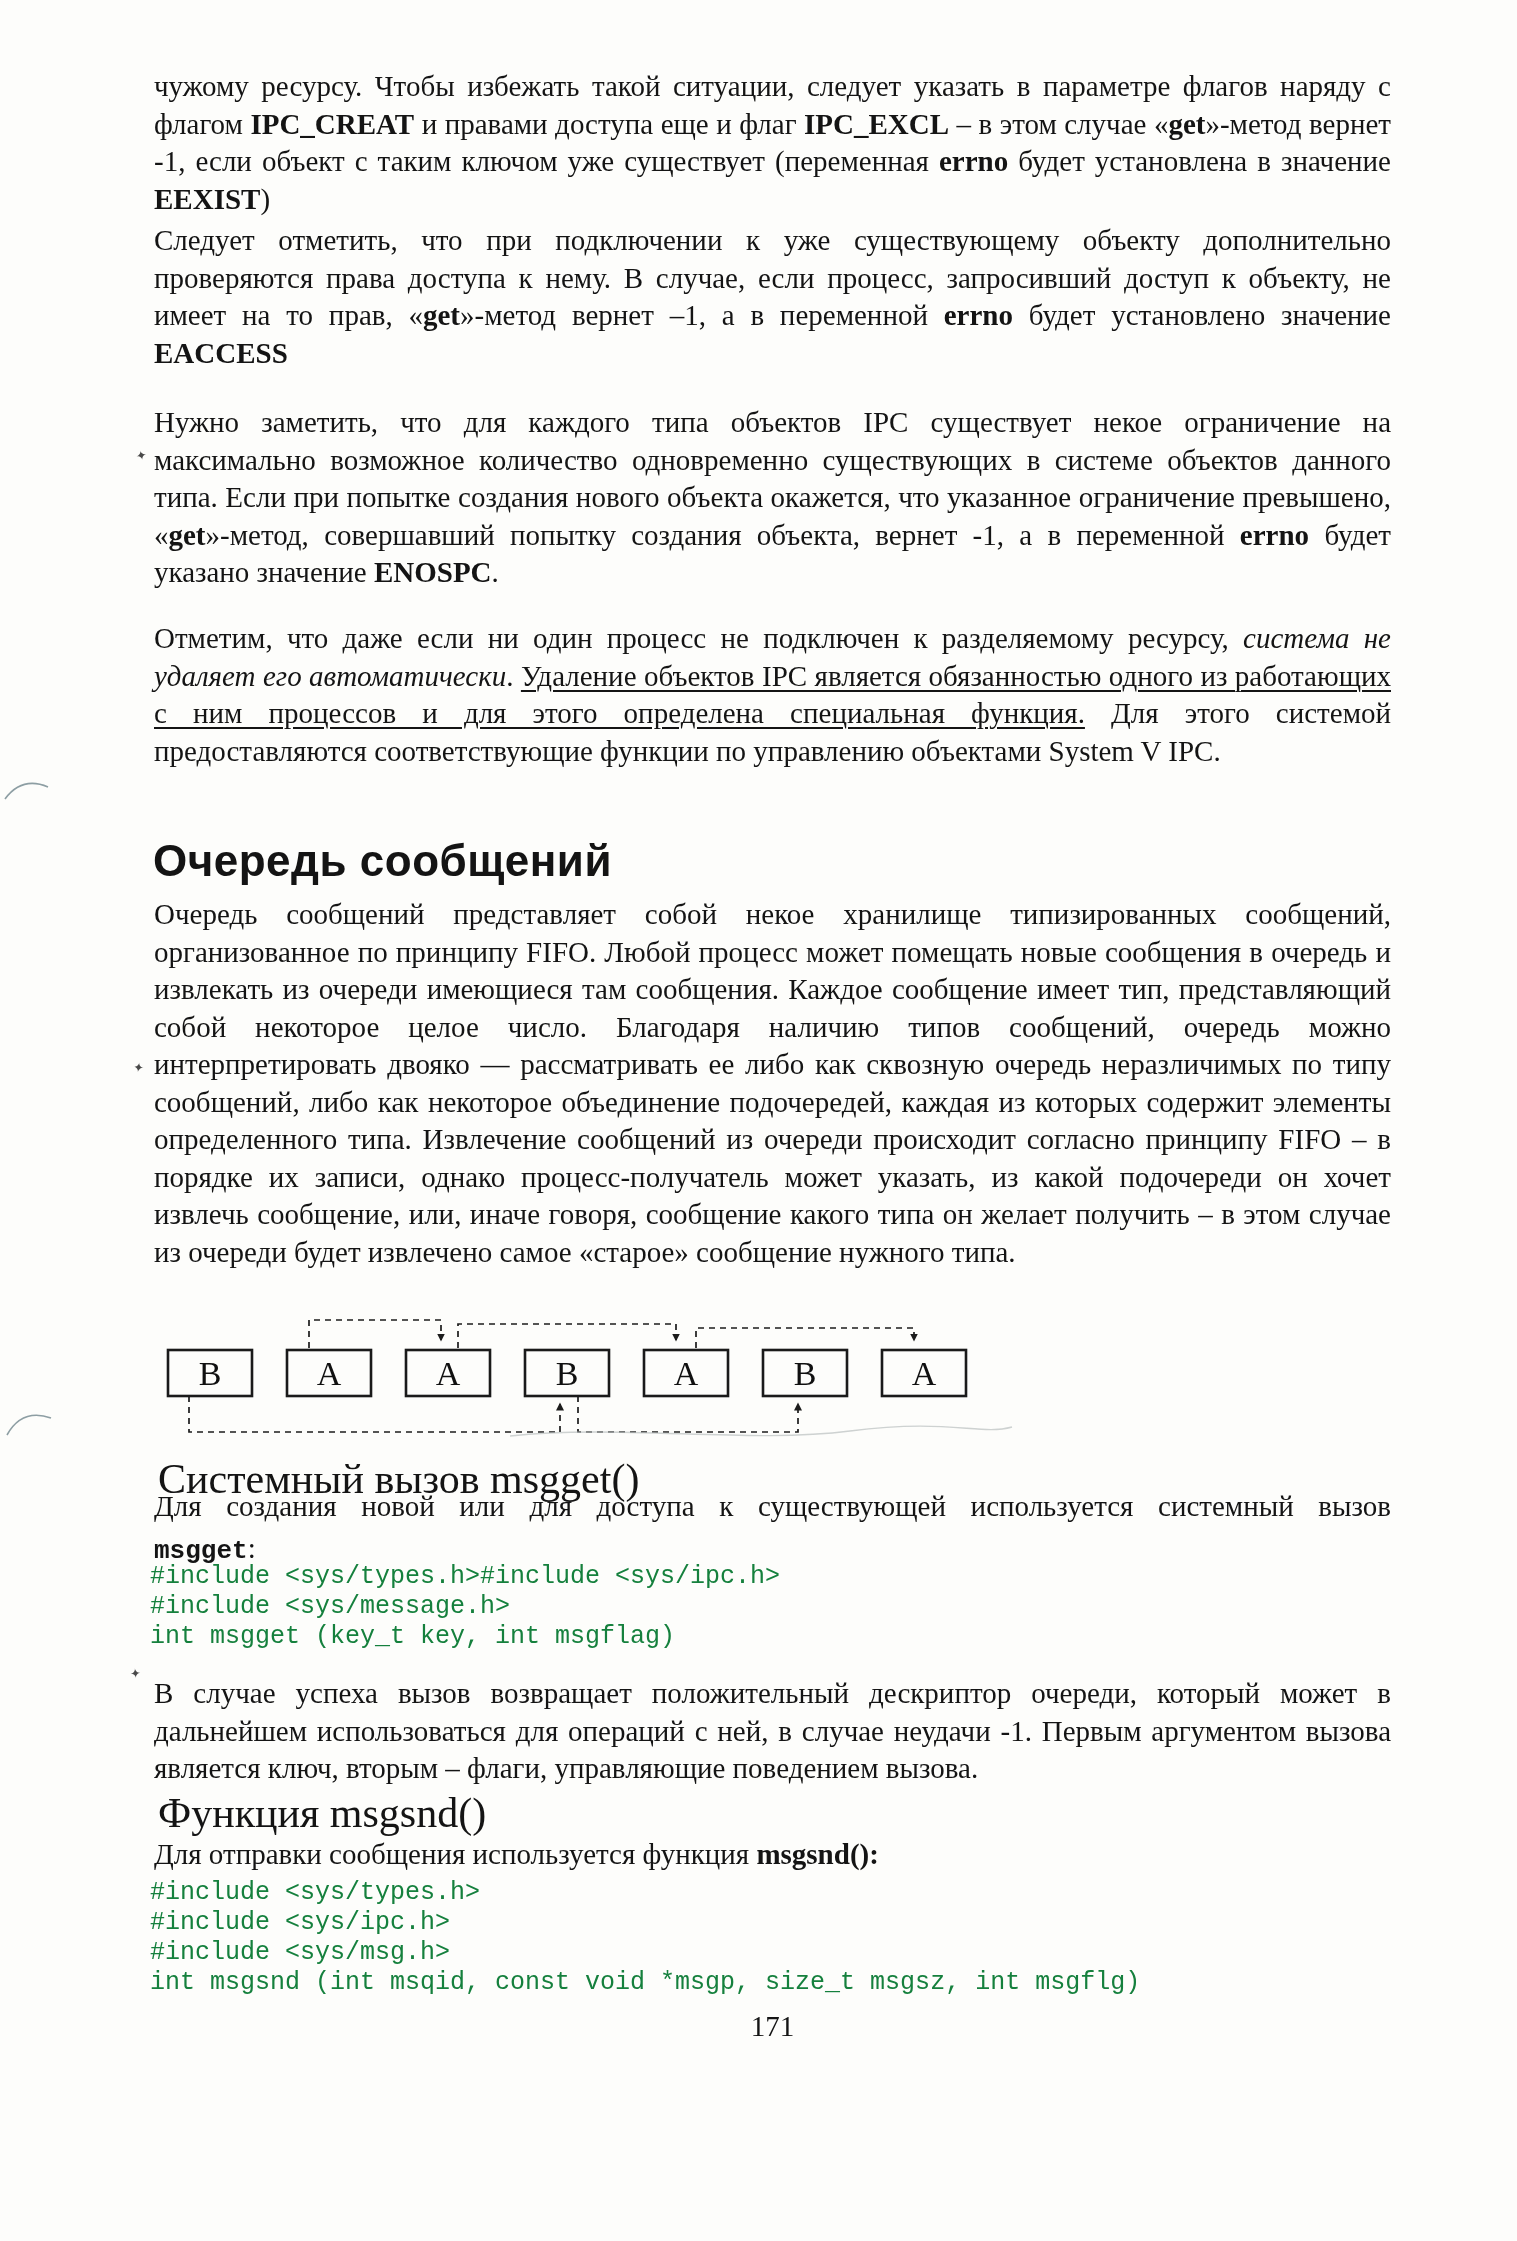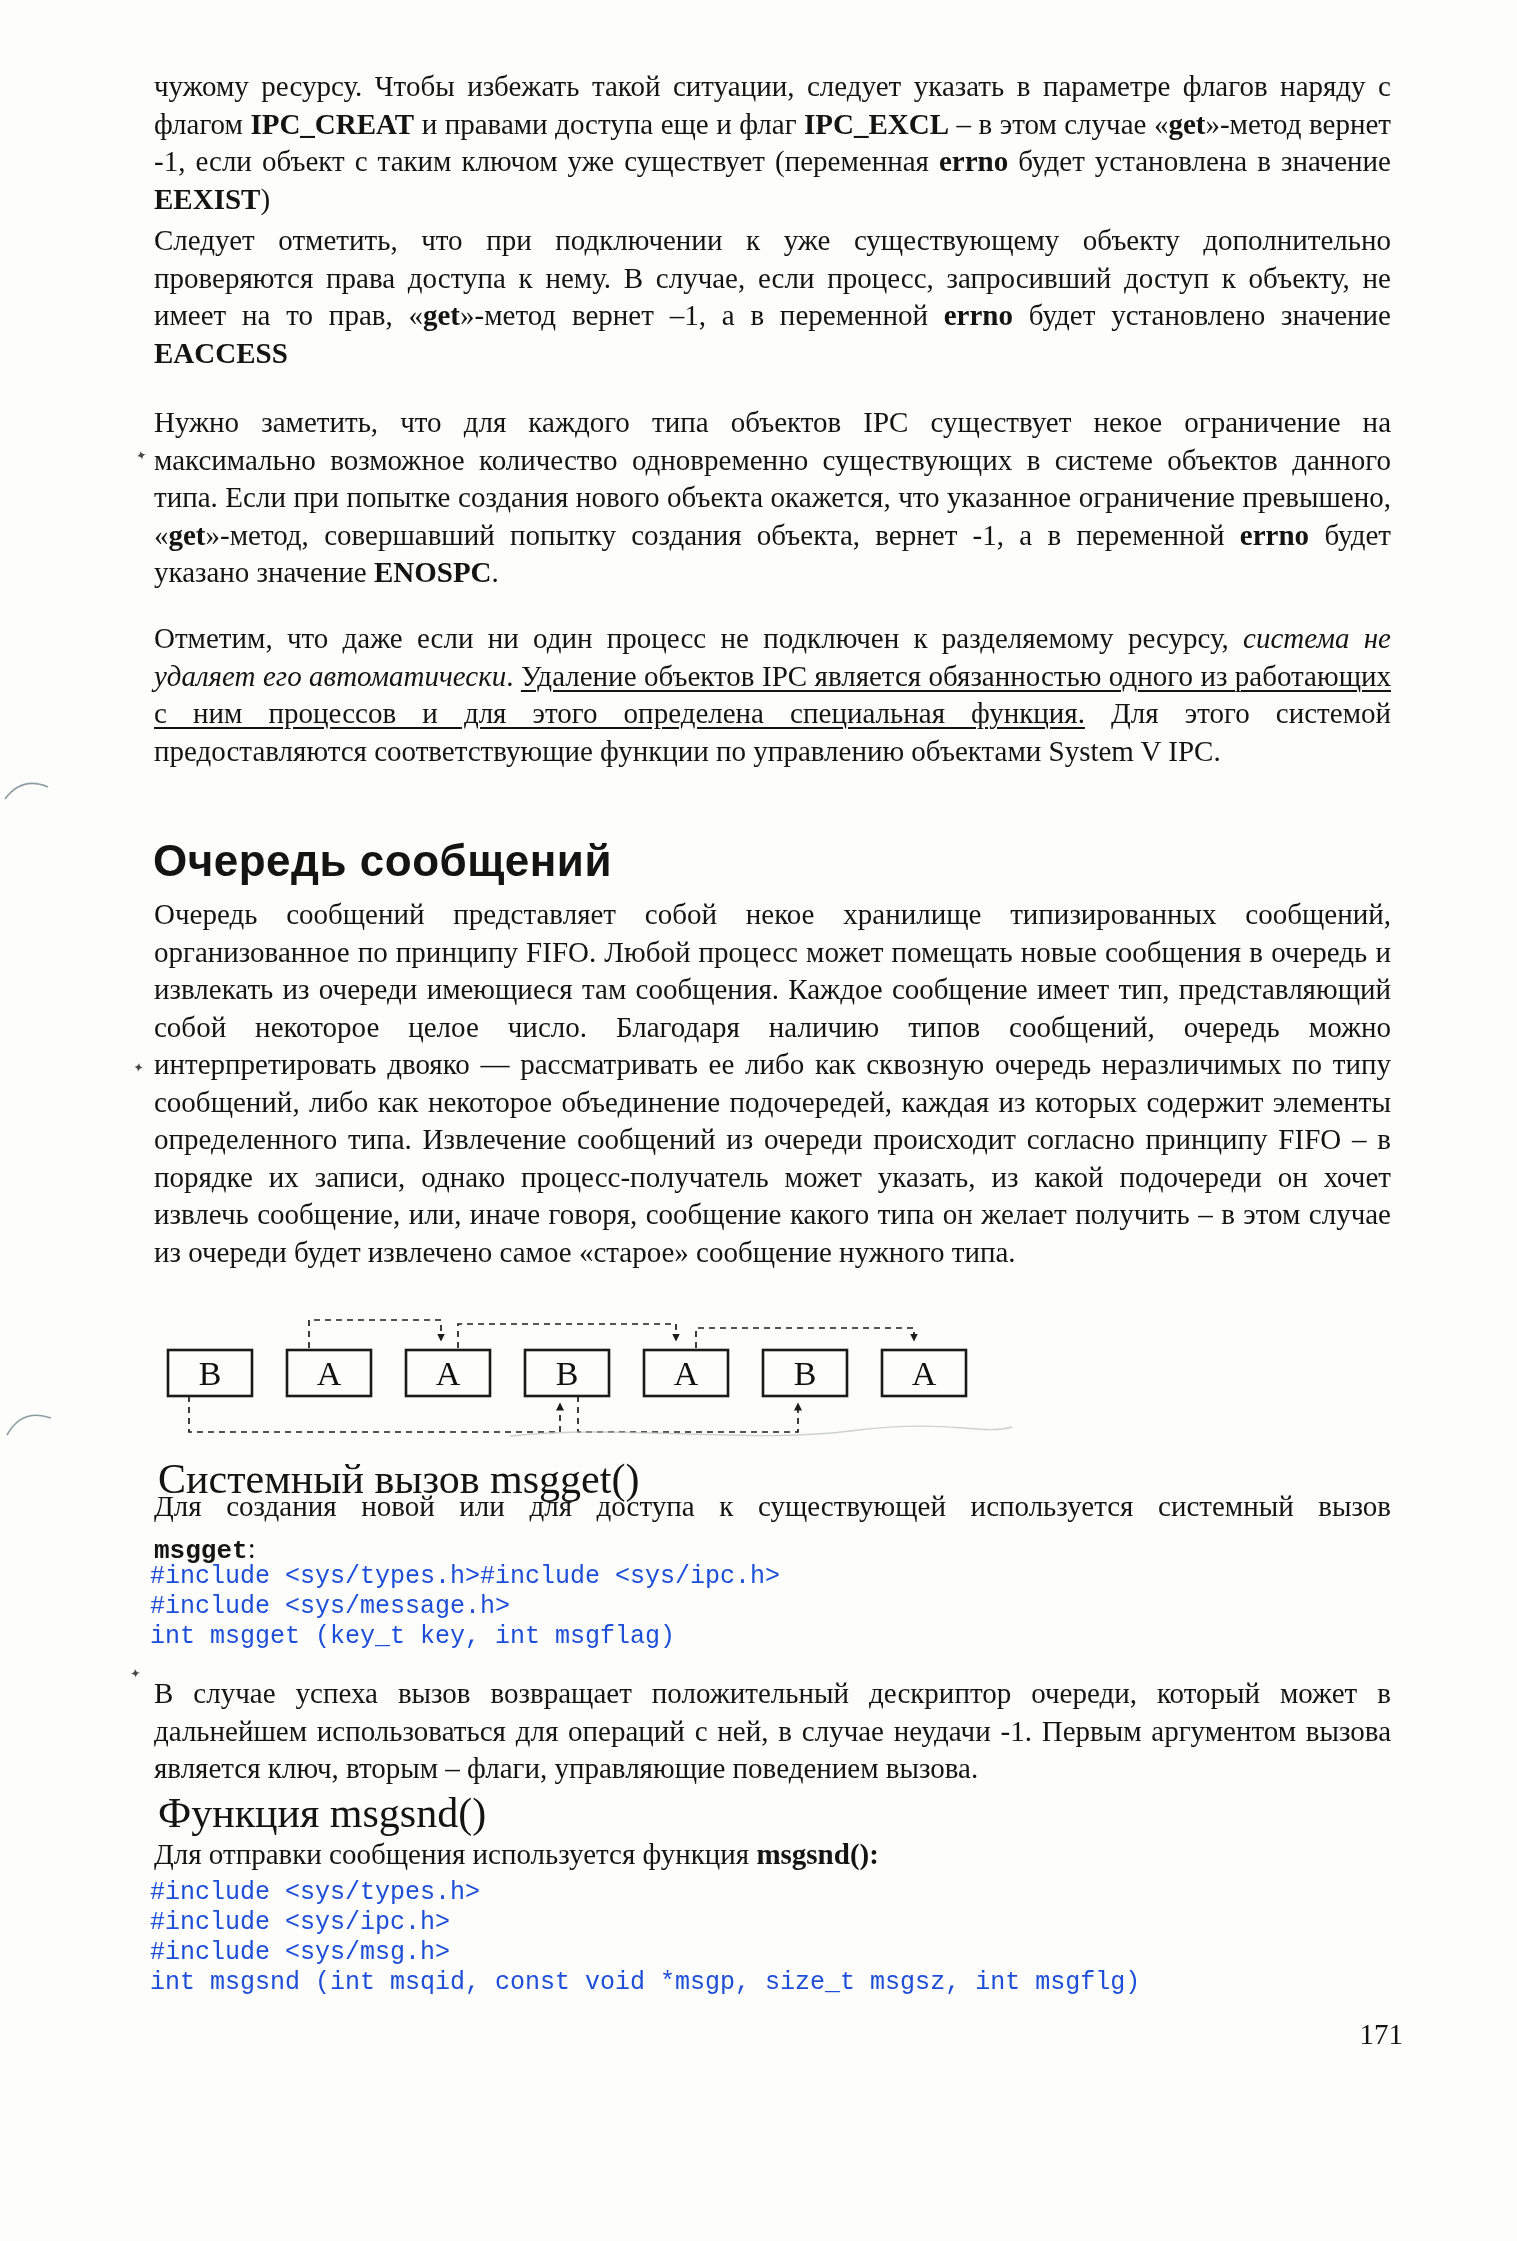--- a/index.html
+++ b/index.html
@@ -9,24 +9,24 @@
     font-family:"Liberation Serif", serif; color:#141414;
   }
   .abs { position:absolute; left:150px; width:1245px; }
   .body { font-size:29px; line-height:37.5px; margin:4px; text-align:justify; }
   .body b { font-weight:700; }
   .body i { font-style:italic; }
   .body u { text-underline-offset:4px; text-decoration-thickness:2px; }
   .stretch { text-align:justify; text-align-last:justify; }
   .h1 { font-family:"Liberation Sans", sans-serif; font-weight:700; font-size:44px; line-height:52px; margin:3px; letter-spacing:0.5px; }
   .h2 { font-size:42px; line-height:50px; font-weight:400; margin:8px; }
-  .code { font-family:"Liberation Mono", monospace; font-size:25px; line-height:30px; white-space:pre; color:#1d4ed8; }
+  .code { font-family:"Liberation Mono", monospace; font-size:25px; line-height:30px; white-space:pre; color:#15803d; }
   .code.b { font-weight:400; }
   .mono-b { font-family:"Liberation Mono", monospace; font-weight:700; font-size:26px; }
-  .pagenum { font-size:29px; text-align:right; margin:8px; }
+  .pagenum { font-size:29px; text-align:center; margin:0; }
   .pencil-mark { position:absolute; font-size:13px; color:#2a2a2a; opacity:.85;
                  font-family:"DejaVu Sans", sans-serif; }
   .pencil-arc { position:absolute; }
   svg text.boxletter { font-family:"Liberation Serif", serif; font-size:34px; fill:#101010; }
 </style>
 </head>
 <body>
 
 <div>
 

